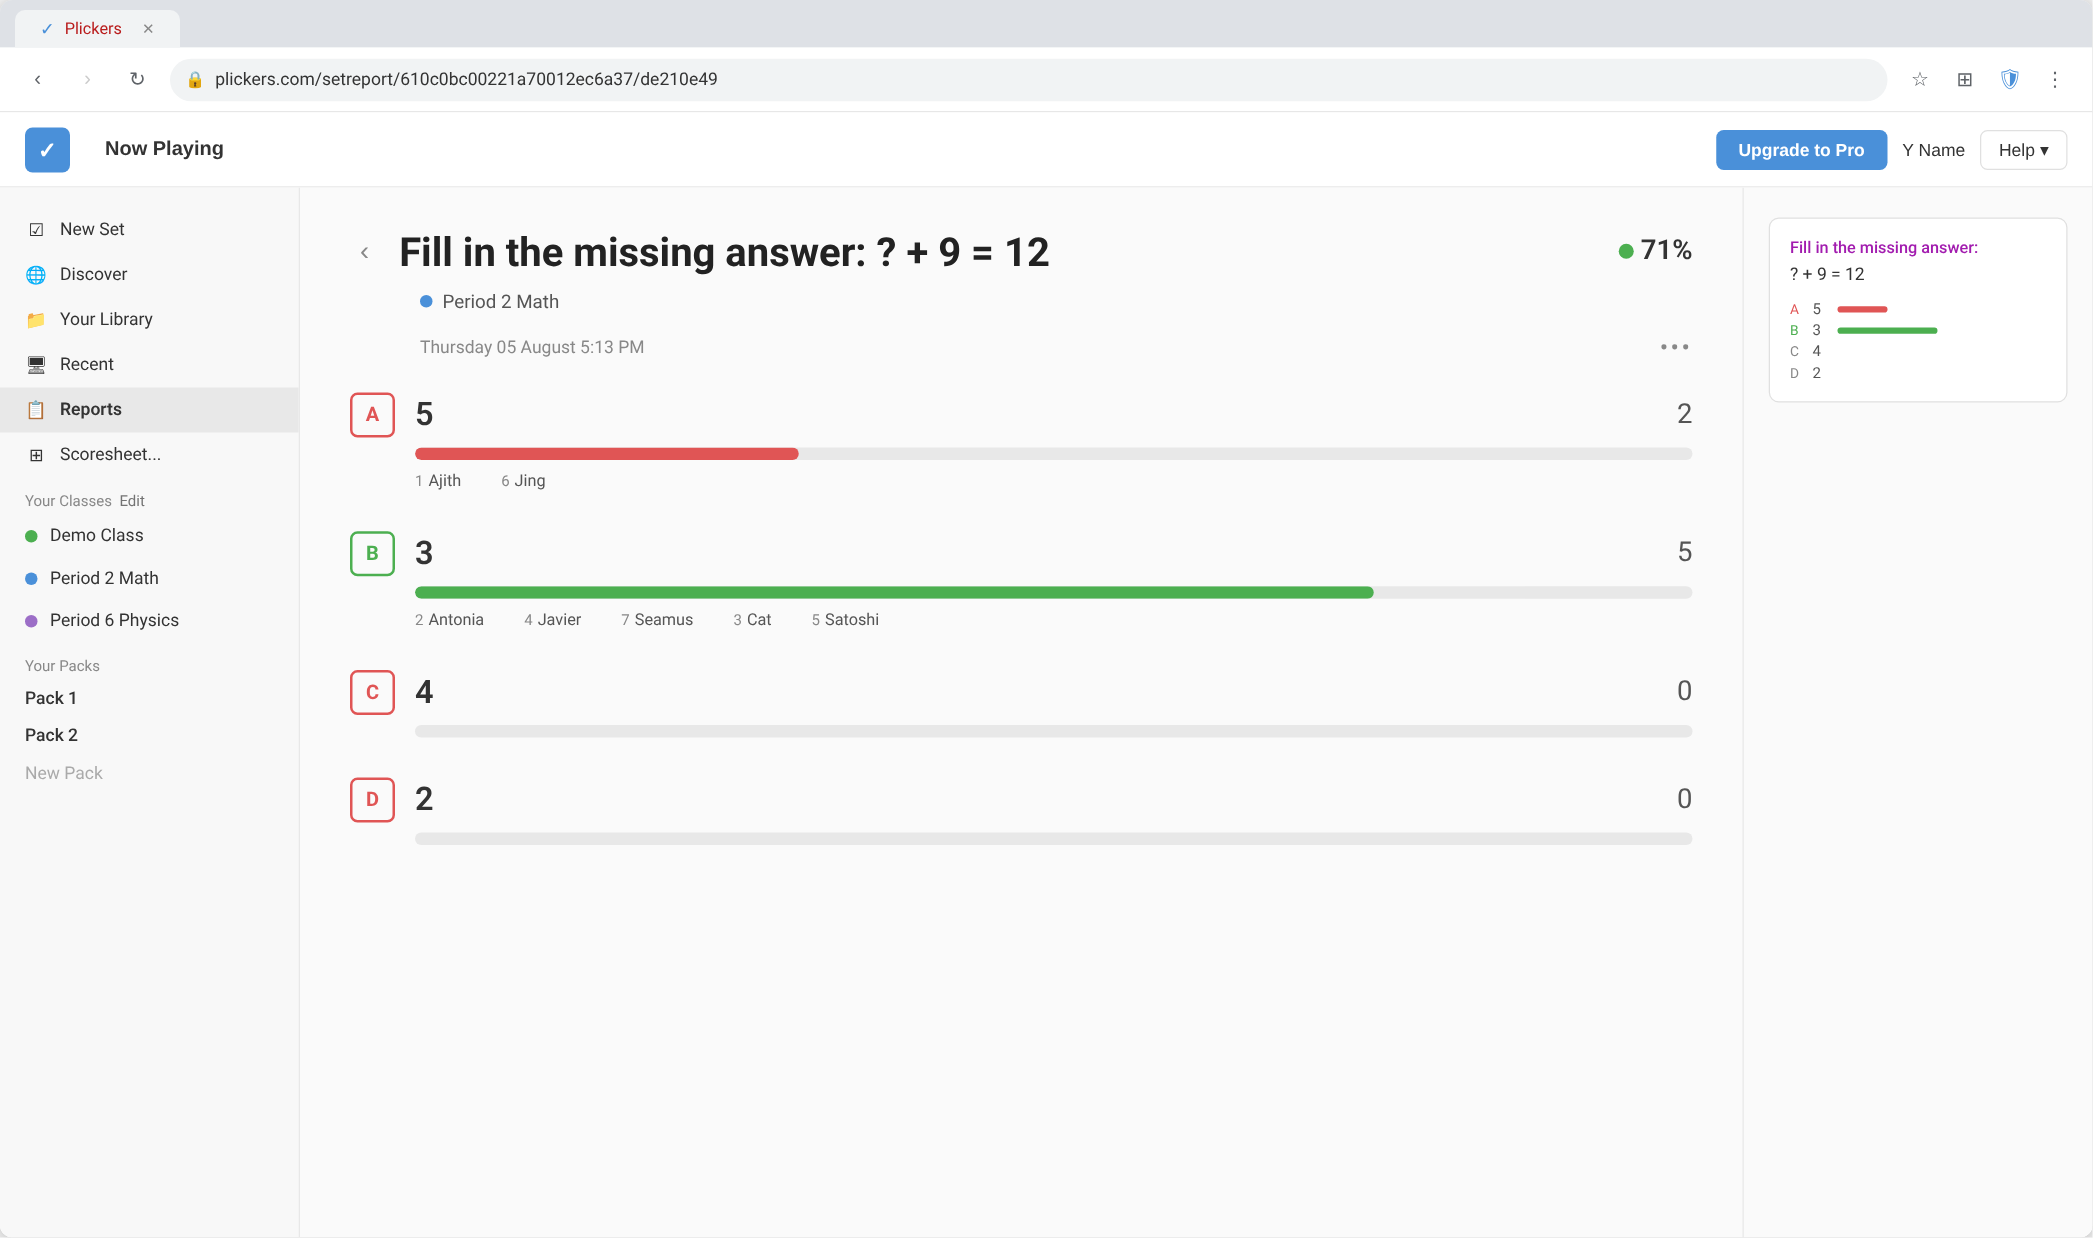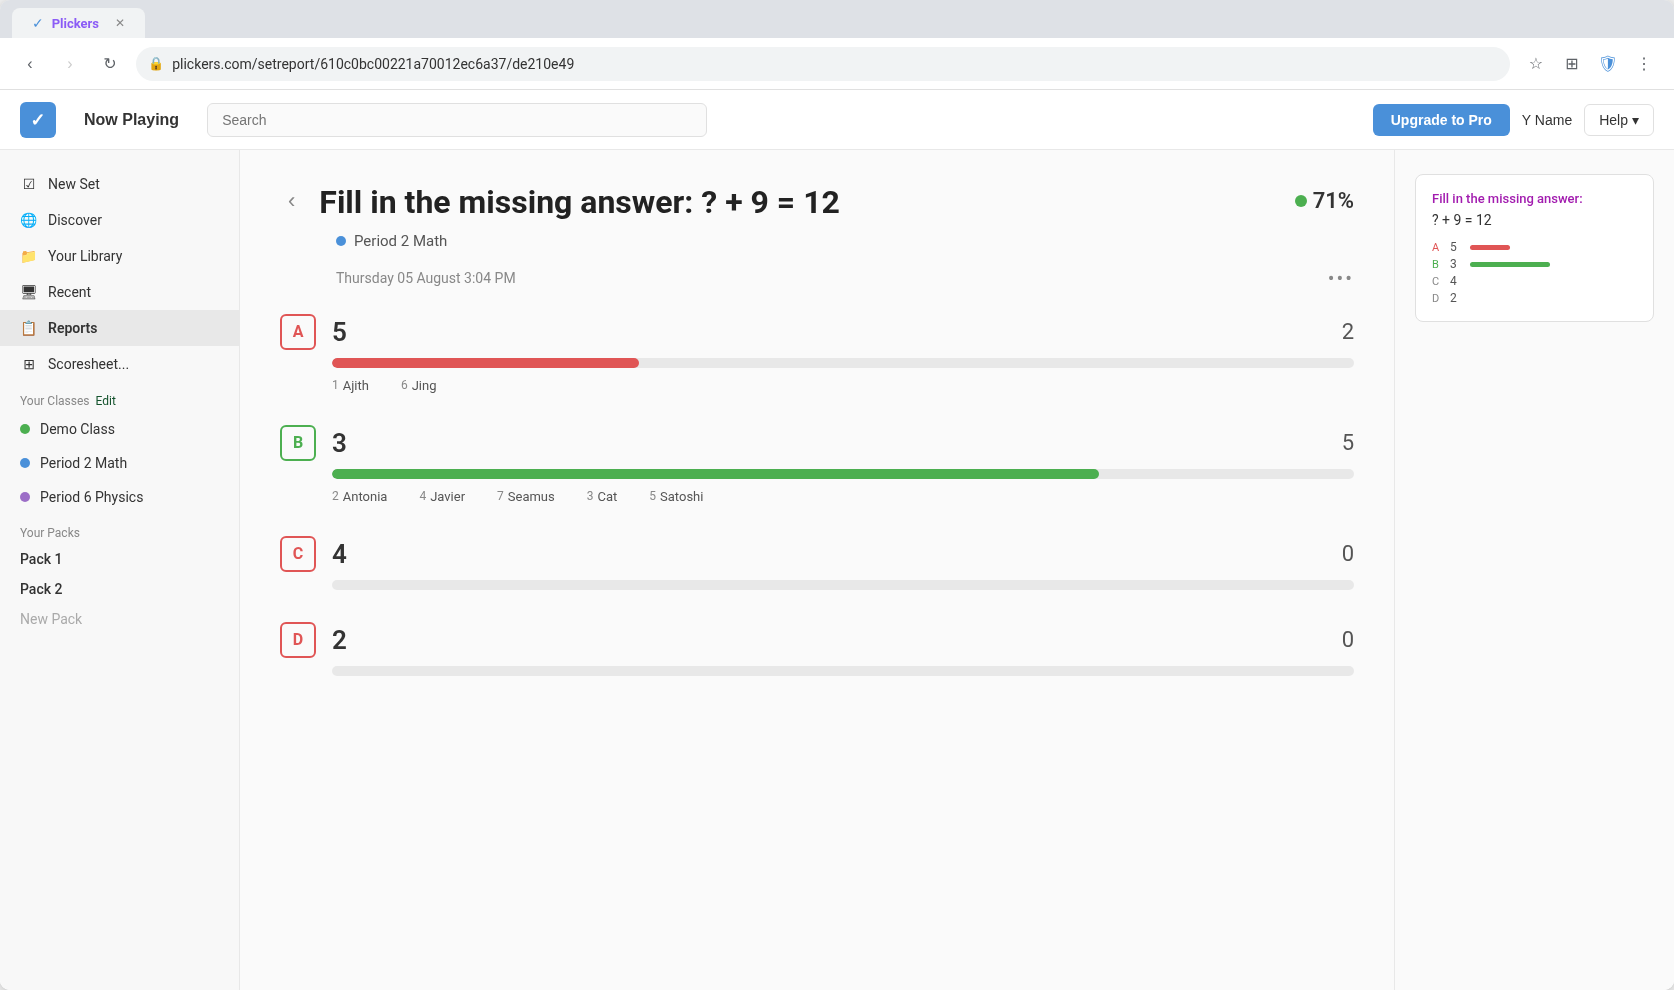--- a/index.html
+++ b/index.html
@@ -216,21 +216,21 @@
     .sidebar-section-title {
       padding: 12px 20px 4px;
       font-size: 12px;
       color: #888;
       display: flex;
       align-items: center;
       gap: 6px;
     }
 
     .sidebar-section-title .edit-link {
-      color: #14532d;
+      color: #737373;
       cursor: pointer;
       font-size: 12px;
     }
 
     .class-dot {
       width: 10px;
       height: 10px;
       border-radius: 50%;
       flex-shrink: 0;
     }
@@ -471,21 +471,21 @@
     .preview-bar.gray { background: #ccc; }
   </style>
 </head>
 <body>
 
 <div class="browser-chrome">
 
   <div class="browser-tab-bar">
     <div class="browser-tab">
       <span style="color:#4a90d9; font-size:14px;">✓</span>
-      <span style="font-size:13px; color:#8b5cf6;font-weight:bold;">Plickers</span>
+      <span style="font-size:13px; color:#b91c1c;">Plickers</span>
       <span style="font-size:12px; color:#888; margin-left:8px; cursor:pointer;">✕</span>
     </div>
   </div>
 
   <div class="browser-address-bar">
     <button class="nav-btn">‹</button>
     <button class="nav-btn disabled">›</button>
     <button class="nav-btn">↻</button>
     <div style="display:flex;align-items:center;flex:1;background:#f1f3f4;border-radius:20px;padding:0 12px;height:34px;gap:8px;">
       <span style="color:#555;font-size:13px;">🔒</span>
@@ -497,21 +497,20 @@
       <button class="browser-icon-btn" style="color:#4a90d9;">🛡</button>
       <button class="browser-icon-btn">⋮</button>
     </div>
   </div>
 
   <div class="app-container">
 
     <div class="app-navbar">
       <div class="logo-icon">✓</div>
       <button class="now-playing-btn">Now Playing</button>
-      <input class="search-bar" type="text" placeholder="Search" style="">
       <div class="navbar-right">
         <button class="upgrade-btn">Upgrade to Pro</button>
         <button class="user-name-btn">Y Name</button>
         <button class="help-btn">
           <span>Help</span>
           <span>▾</span>
         </button>
       </div>
     </div>
 
@@ -583,21 +582,21 @@
             </div>
           </div>
         </div>
 
         <div class="class-info">
           <div class="class-dot-blue"></div>
           <span>Period 2 Math</span>
         </div>
 
         <div class="date-row">
-          <span>Thursday 05 August 3:04 PM</span>
+          <span>Thursday 05 August 5:13 PM</span>
           <span class="more-dots">•••</span>
         </div>
 
         <div class="answer-choice">
           <div class="answer-header">
             <div class="answer-label a">A</div>
             <span class="answer-value">5</span>
             <span class="answer-count">2</span>
           </div>
           <div class="progress-bar-container">

